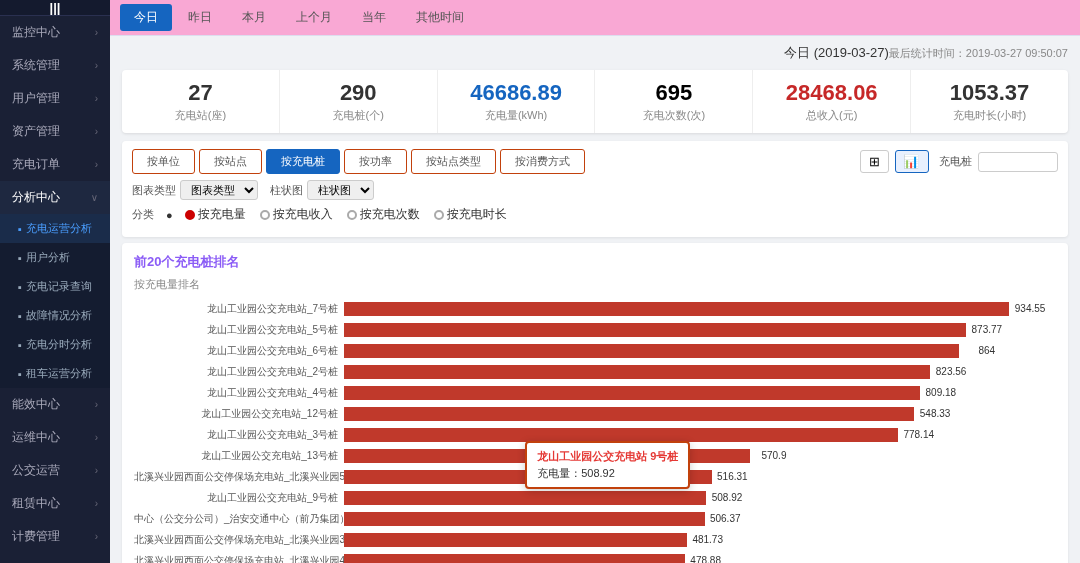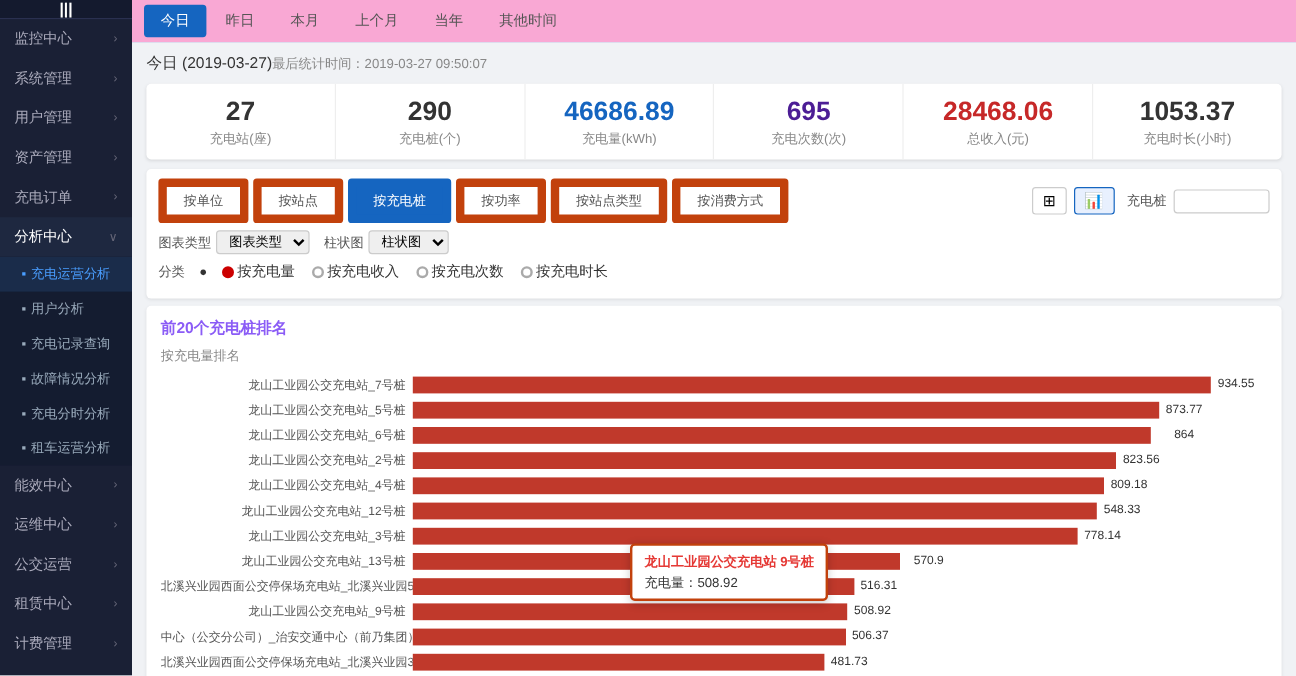--- a/index.html
+++ b/index.html
@@ -20,38 +20,38 @@
 
     
     .top-tabs { background: #f9a8d4; border-bottom: 1px solid #dde; display: flex; align-items: center; height: 36px; padding: 0 10px; gap: 2px; flex-shrink: 0; }
     .top-tab { padding: 5px 14px; font-size: 12px; cursor: pointer; border-radius: 3px; color: #555; }
     .top-tab.active { background: #1565c0; color: #fff; border-radius: 3px; }
 
     
     .content { flex: 1; overflow-y: auto; padding: 8px 12px; background: #f0f2f5; }
 
     
-    .content-header { display: flex; justify-content: flex-start; align-items: center; margin-bottom: 8px; }
+    .content-header { display: flex; justify-content: flex-end; align-items: center; margin-bottom: 8px; }
     .content-title { font-size: 13px; color: #333; font-weight: normal; }
     .content-timestamp { font-size: 11px; color: #888; }
 
     
     .stats-row { display: flex; gap: 0; background: #fff; border-radius: 4px; margin-bottom: 8px; overflow: hidden; box-shadow: 0 1px 3px rgba(0,0,0,0.1); }
     .stat-box { flex: 1; padding: 10px 14px; text-align: center; border-right: 1px solid #eee; }
     .stat-box:last-child { border-right: none; }
     .stat-value { font-size: 22px; font-weight: bold; color: #333; line-height: 1.2; }
     .stat-value.blue { color: #1565c0; }
-    .stat-value.green { color: #4c1d95; }
+    .stat-value.green { color: #000000; }
     .stat-value.red { color: #c62828; }
     .stat-label { font-size: 11px; color: #888; margin-top: 2px; }
 
     
     .filter-tabs { background: #fff; border-radius: 4px; padding: 8px 10px; margin-bottom: 6px; box-shadow: 0 1px 3px rgba(0,0,0,0.08); }
     .filter-row { display: flex; align-items: center; gap: 4px; margin-bottom: 6px; }
-    .filter-btn { padding: 4px 14px; border: 7px solid #c2410c; background: #fff; font-size: 11px; cursor: pointer; border-radius: 3px; color: #555; }
+    .filter-btn { padding: 4px 14px; border: 1px solid #c2410c; background: #fff; font-size: 11px; cursor: pointer; border-radius: 3px; color: #555; }
     .filter-btn.active { background: #1565c0; color: #fff; border-color: #1565c0; }
     .filter-right { margin-left: auto; display: flex; align-items: center; gap: 6px; }
     .icon-btn { padding: 3px 8px; border: 1px solid #ccc; background: #fff; cursor: pointer; border-radius: 3px; font-size: 13px; }
     .icon-btn.active { background: #e8f0fe; border-color: #1565c0; }
     .filter-input { border: 1px solid #ccc; padding: 3px 8px; font-size: 11px; border-radius: 3px; width: 80px; }
     .radio-item { display: flex; align-items: center; gap: 3px; cursor: pointer; }
     .radio-dot { width: 10px; height: 10px; border-radius: 50%; border: 2px solid #aaa; display: inline-block; }
     .radio-dot.checked { border-color: #c00; background: #c00; }
 
     

